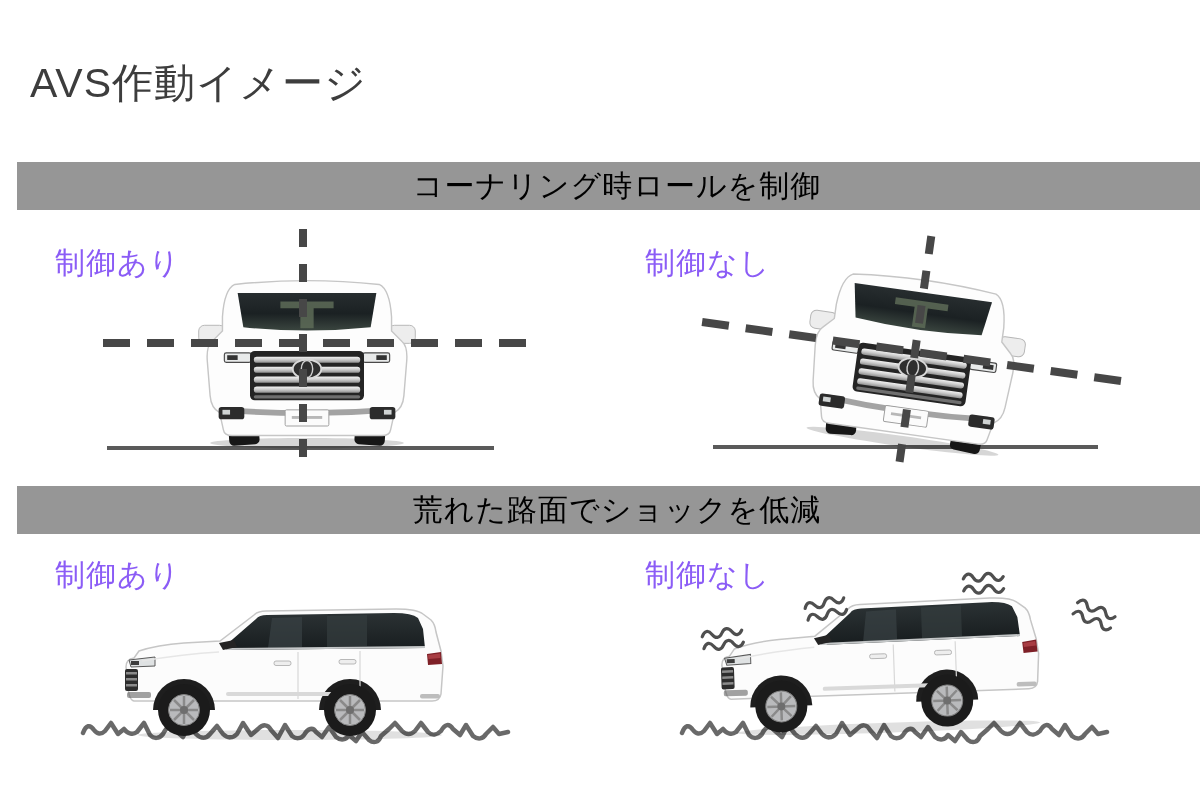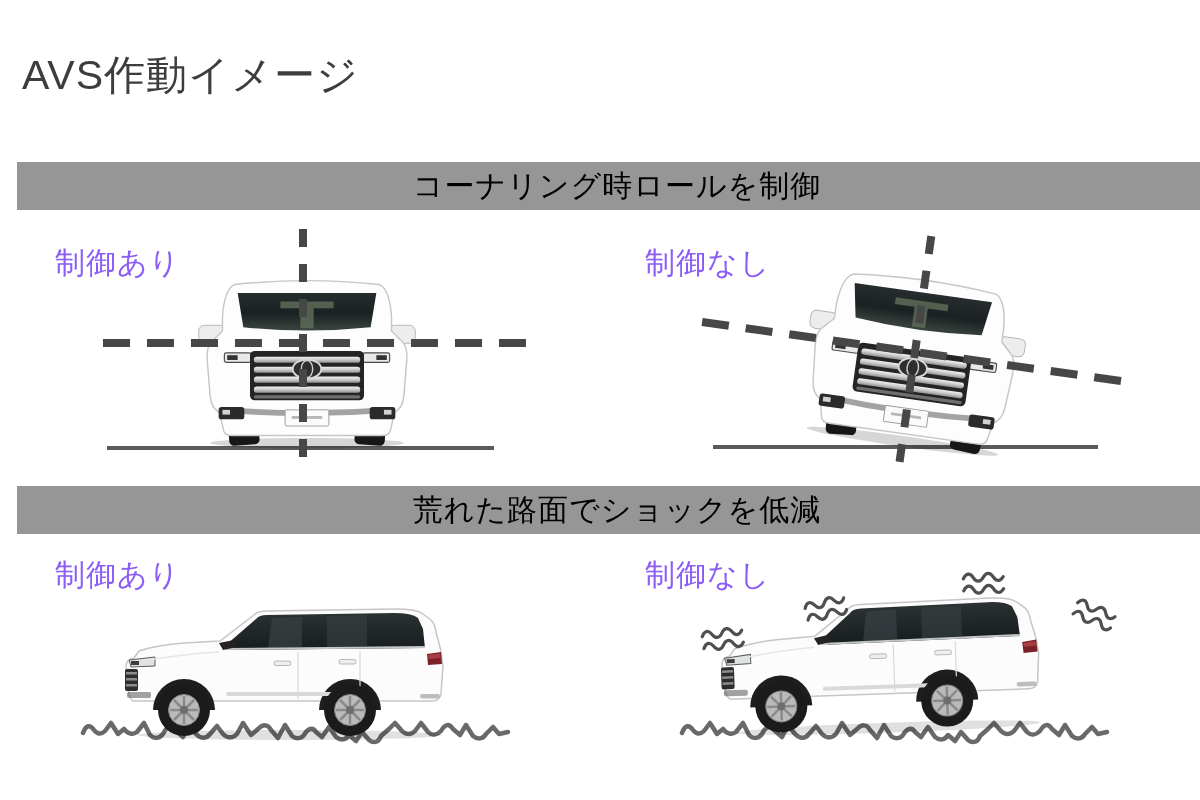--- a/index.html
+++ b/index.html
@@ -1,21 +1,21 @@
 <!DOCTYPE html>
 <html><head>
 <meta charset="utf-8">
 <style>
   html,body{margin:0;padding:0;background:#fff;}
   .stage{
     position:relative;width:1200px;height:800px;background:#ffffff;
     overflow:hidden;font-family:"Liberation Sans","DejaVu Sans",sans-serif;
   }
   .page-title{
-    position:absolute;left:18px;top:44px;margin:4px;
+    position:absolute;left:18px;top:44px;margin:12px;
     font-size:41px;font-weight:400;color:#3d3d3d;letter-spacing:1px;
   }
   .banner{
     position:absolute;left:0;width:1200px;height:48px;
     background:#969696;color:#000000;
     display:flex;align-items:center;justify-content:center;
     font-size:30px;letter-spacing:1px;margin-left:17px;
   }
   .banner.b1{top:162px;}
   .banner.b2{top:486px;}

